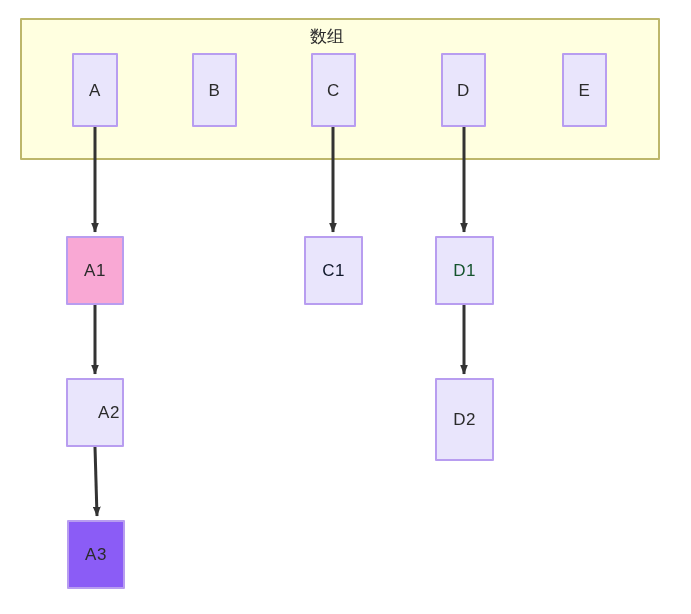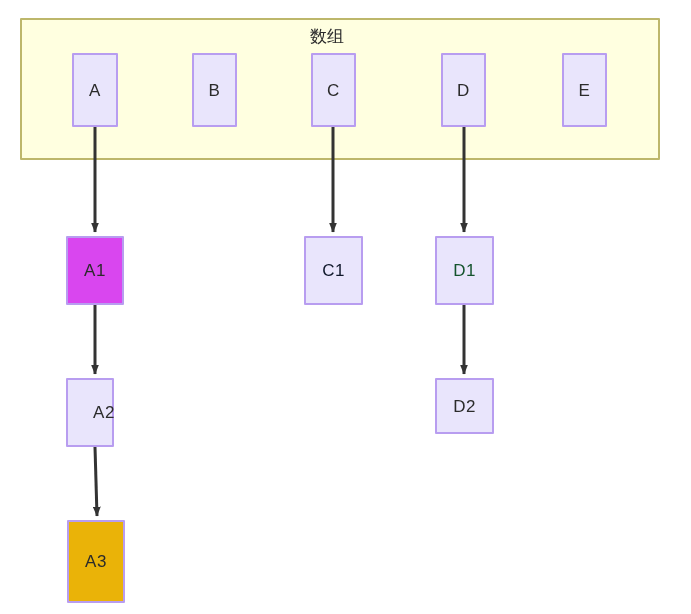--- a/index.html
+++ b/index.html
@@ -80,21 +80,21 @@
         <line x1="464" y1="305" x2="464" y2="374" stroke="#333333" stroke-width="3" marker-end="url(#arrowhead)"></line>
       </g>
   </svg>
 
   <div id="nodes-layer">
       <div class="node-box" style="left: 72px; top: 53px; width: 46px; height: 74px; background: rgb(233, 229, 252); border-color: rgb(184, 157, 240); color: rgb(43, 43, 43);">A</div>
       <div class="node-box" style="left: 192px; top: 53px; width: 45px; height: 74px; background: rgb(233, 229, 252); border-color: rgb(184, 157, 240); color: rgb(43, 43, 43);">B</div>
       <div class="node-box" style="left: 311px; top: 53px; width: 45px; height: 74px; background: rgb(233, 229, 252); border-color: rgb(184, 157, 240); color: rgb(43, 43, 43);">C</div>
       <div class="node-box" style="left: 441px; top: 53px; width: 45px; height: 74px; background: rgb(233, 229, 252); border-color: rgb(184, 157, 240); color: rgb(43, 43, 43);">D</div>
       <div class="node-box" style="left: 562px; top: 53px; width: 45px; height: 74px; background: rgb(233, 229, 252); border-color: rgb(184, 157, 240); color: rgb(43, 43, 43);">E</div>
-      <div class="node-box" style="left: 66px; top: 236px; width: 58px; height: 69px; background: #d946ef; border-color: rgb(184, 157, 240); color: rgb(43, 43, 43);">A1</div>
-      <div class="node-box" style="left: 66px; top: 378px; width: 48px; height: 69px; background: rgb(233, 229, 252); border-color: rgb(184, 157, 240); color: rgb(43, 43, 43); padding-left: 28px;">A2</div>
-      <div class="node-box" style="left: 67px; top: 520px; width: 58px; height: 83px; background: #eab308; border-color: rgb(184, 157, 240); color: rgb(43, 43, 43);">A3</div>
+      <div class="node-box" style="left: 66px; top: 236px; width: 58px; height: 69px; background: #f9a8d4; border-color: rgb(184, 157, 240); color: rgb(43, 43, 43);">A1</div>
+      <div class="node-box" style="left: 66px; top: 378px; width: 58px; height: 69px; background: rgb(233, 229, 252); border-color: rgb(184, 157, 240); color: rgb(43, 43, 43); padding-left: 28px;">A2</div>
+      <div class="node-box" style="left: 67px; top: 520px; width: 58px; height: 69px; background: #8b5cf6; border-color: rgb(184, 157, 240); color: rgb(43, 43, 43);">A3</div>
       <div class="node-box" style="left: 304px; top: 236px; width: 59px; height: 69px; background: rgb(233, 229, 252); border-color: rgb(184, 157, 240); color: #0f172a;">C1</div>
       <div class="node-box" style="left: 435px; top: 236px; width: 59px; height: 69px; background: rgb(233, 229, 252); border-color: rgb(184, 157, 240); color: #14532d;">D1</div>
-      <div class="node-box" style="left: 435px; top: 378px; width: 59px; height: 56px; background: rgb(233, 229, 252); border-color: rgb(184, 157, 240); color: rgb(43, 43, 43);">D2</div>
+      <div class="node-box" style="left: 435px; top: 378px; width: 59px; height: 83px; background: rgb(233, 229, 252); border-color: rgb(184, 157, 240); color: rgb(43, 43, 43);">D2</div>
     </div>
 
 </div>
 
 </body></html>

